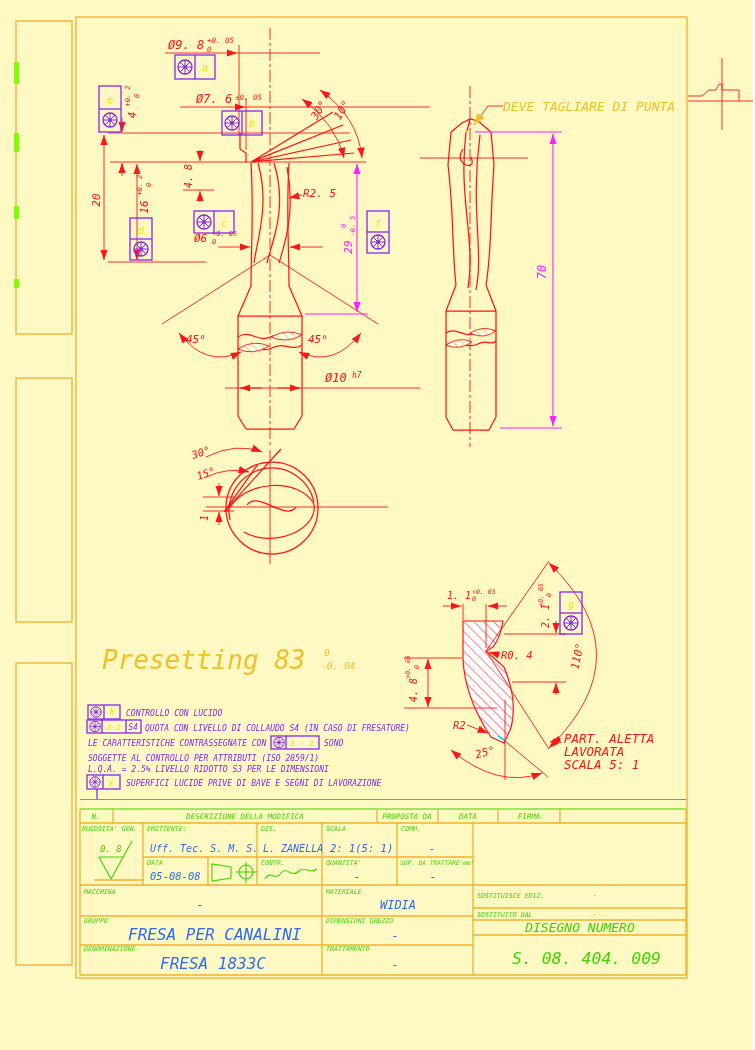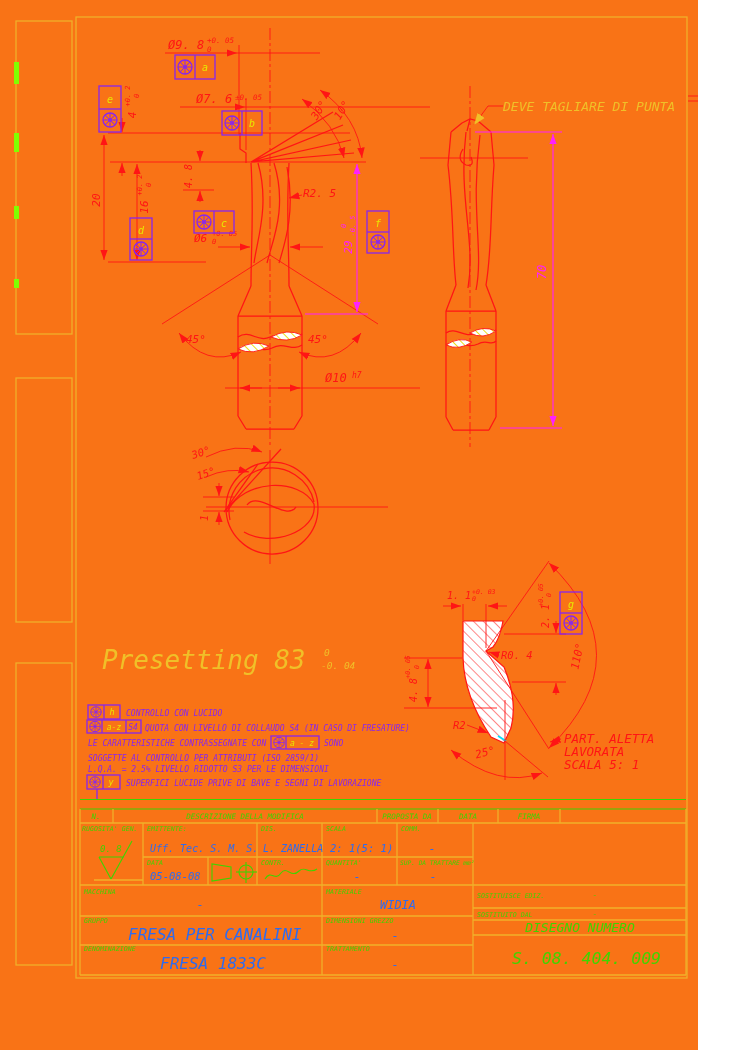--- a/index.html
+++ b/index.html
@@ -1,16 +1,16 @@
 <!DOCTYPE html>
 <html><head>
 <meta charset="utf-8">
 <style>
   html,body{margin:0;padding:0;background:#ffffff;}
-  #sheet{position:relative;width:698px;height:1050px;background:#f97316;overflow:hidden;
+  #sheet{position:relative;width:753px;height:1050px;background:#fef9c3;overflow:hidden;
          font-family:"DejaVu Sans Mono",monospace;}
   svg text{font-family:"DejaVu Sans Mono",monospace;font-style:italic;}
   
   .cR{fill:#ff1515}.cM{fill:#ff20ff}.cA{fill:#f0c028}.cP{fill:#8826ee}
   .cY{fill:#e8e800}.cG{fill:#3fd400}.cB{fill:#2e6bf0}
   
   .lR{stroke:#ff1515;fill:none;stroke-width:1.25}
   .lRt{stroke:#ff1515;fill:none;stroke-width:0.9}
   .lM{stroke:#ff20ff;fill:none;stroke-width:1.1}
   .lP{stroke:#8826ee;fill:none;stroke-width:1.3}

